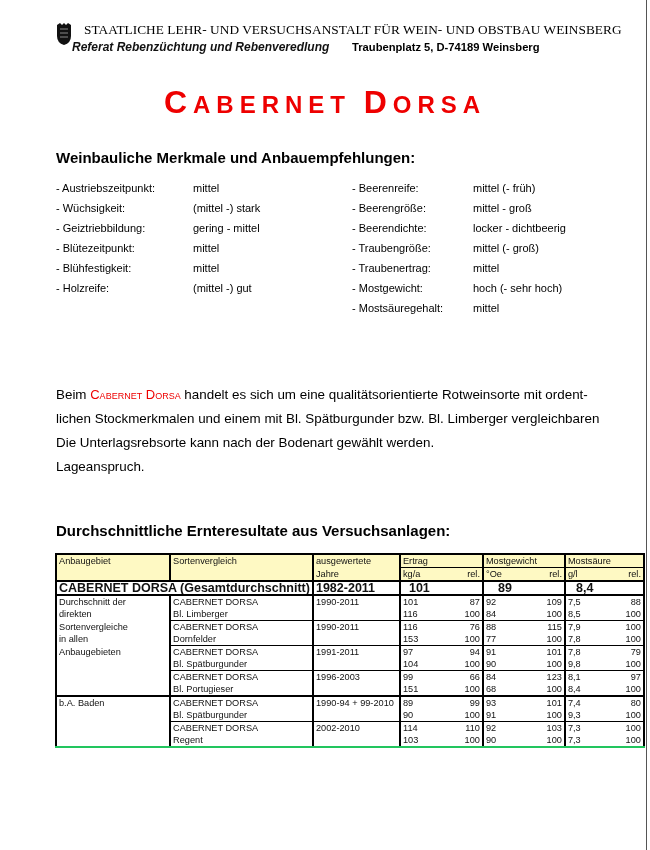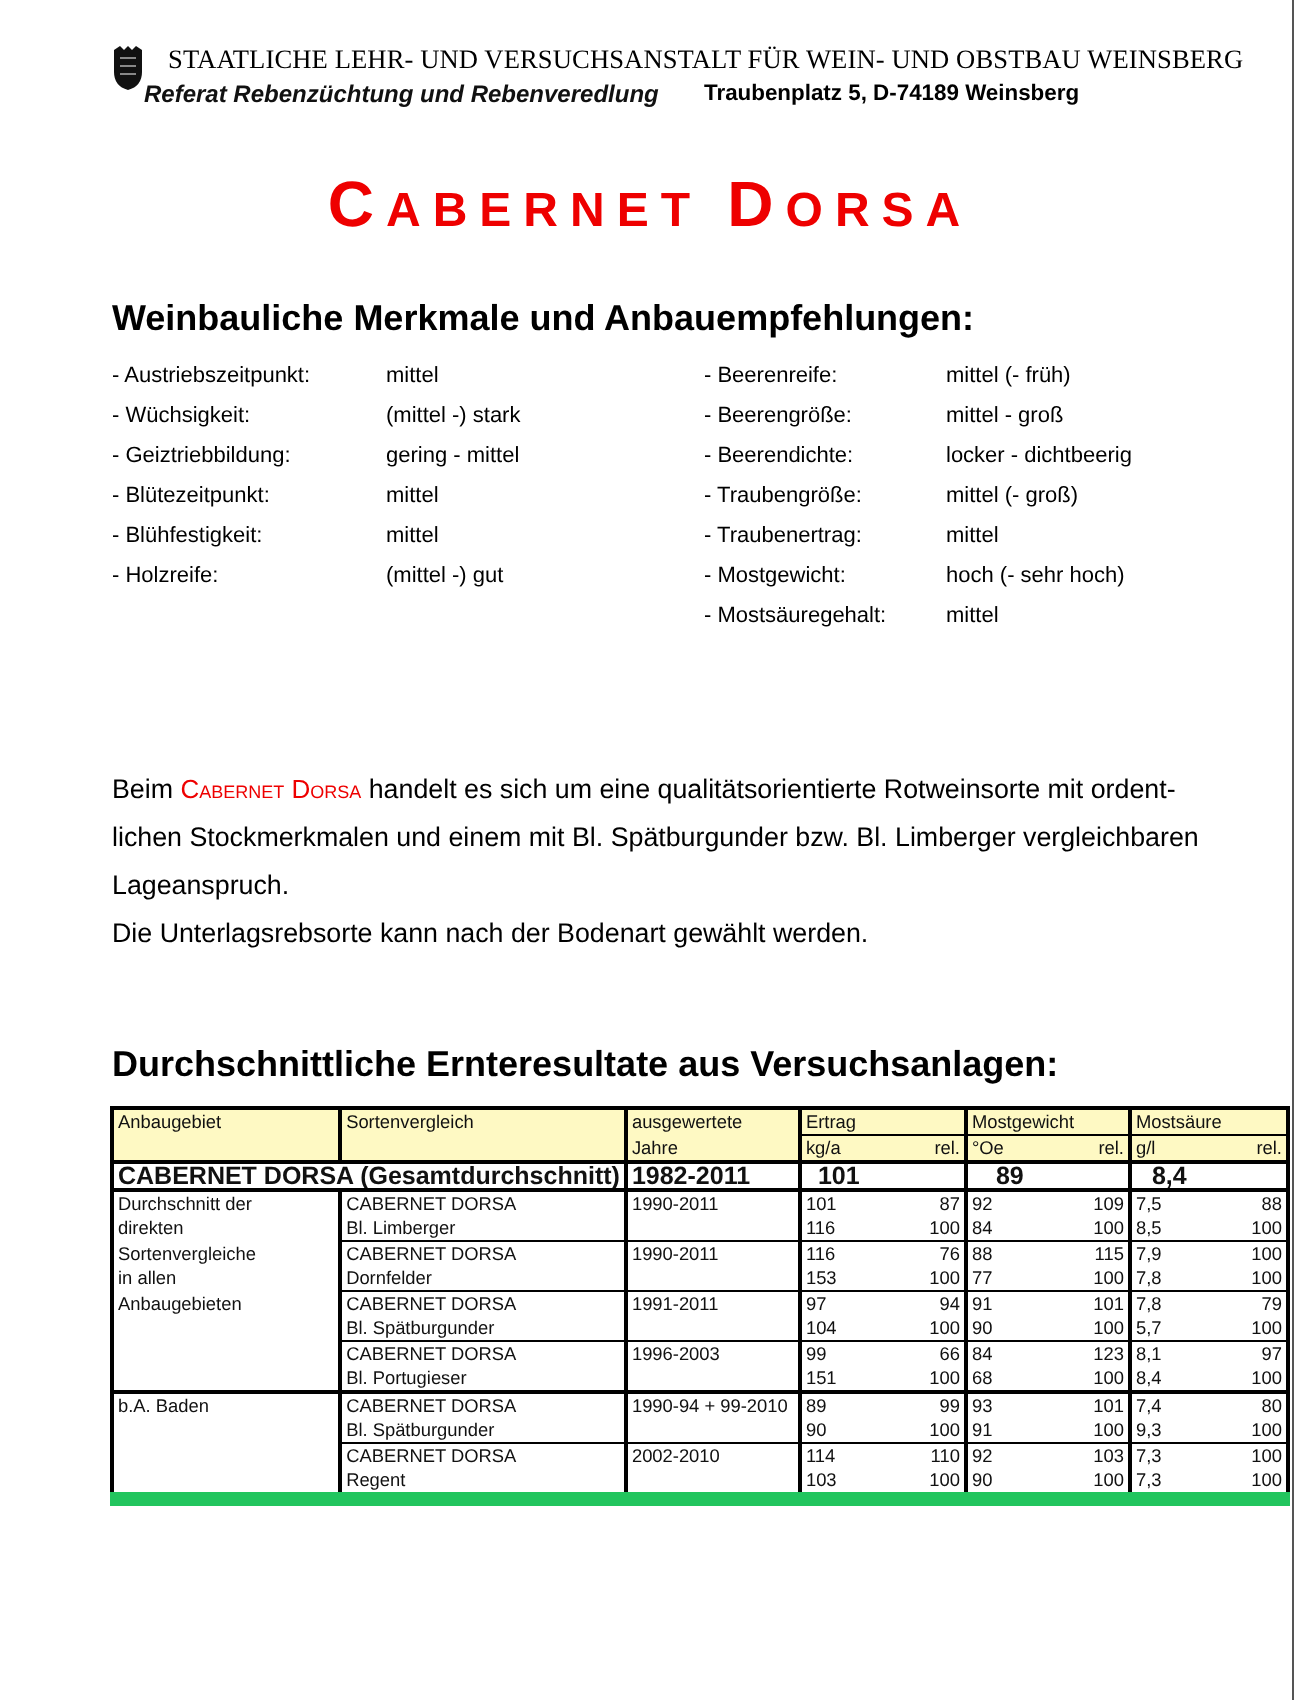--- a/index.html
+++ b/index.html
@@ -11,21 +11,21 @@
   .header { position:absolute; left:56px; top:20px; width:560px; height:36px; }
   .crest { position:absolute; left:0; top:3px; width:16px; height:22px; }
   .inst { position:absolute; left:28px; top:2px; font-family:"Liberation Serif", serif; font-size:13.3px; letter-spacing:0.05px; white-space:nowrap; }
   .ref { position:absolute; left:16px; top:20px; font-size:12px; font-style:italic; font-weight:bold; color:#111; white-space:nowrap; }
   .addr { position:absolute; left:296px; top:21px; font-size:11.2px; font-weight:bold; white-space:nowrap; }
 
   .title { position:absolute; left:0; width:650px; top:84px; text-align:center; color:#ee0000;
     font-weight:bold; font-size:24px; letter-spacing:6px; font-variant:small-caps; font-family:"Liberation Sans", sans-serif; }
   .title .big { font-size:32px; }
 
-  .h2 { position:absolute; left:56px; font-size:18px; font-weight:bold; white-space:nowrap; }
+  .h2 { position:absolute; left:56px; font-size:15px; font-weight:bold; white-space:nowrap; }
   .traits { position:absolute; font-size:11px; }
   .trait { height:20px; line-height:20px; position:relative; white-space:nowrap; }
   .trait .k { position:absolute; left:0; }
   .trait .v { position:absolute; }
   .traits.left { left:56px; top:178px; width:290px; }
   .traits.left .v { left:137px; }
   .traits.right { left:352px; top:178px; width:260px; }
   .traits.right .v { left:121px; }
 
   .para { position:absolute; left:56px; top:383px; width:560px; font-size:13.4px; line-height:24px; }
@@ -35,21 +35,21 @@
   table.res { position:absolute; left:55px; top:553px; border-collapse:collapse; font-size:9.2px; color:#111; table-layout:fixed; }
   table.res td { padding:0 2px; height:12px; line-height:12px; white-space:nowrap; overflow:hidden; }
   .hd td { background:#fef9c3; }
   .num { text-align:right; }
   .ctr { }
   .tot td { font-size:12.5px; font-weight:bold; height:16px; line-height:16px; background:#fff; }
   .bt { border-top:1px solid #000; }
   .bt2 { border-top:2px solid #000; }
   .bl2 { border-left:2px solid #000; }
   .br2 { border-right:2px solid #000; }
-  .bb2 { border-bottom:7px solid #22c55e;margin-left:24px; }
+  .bb2 { border-bottom:2px solid #22c55e;margin-left:24px; }
 </style>
 </head>
 <body>
 
 <div class="right-rule"></div>
 
 <div class="header">
   <svg class="crest" viewBox="0 0 16 22">
     <path d="M1 2 L4 0 L6 2 L8 0 L10 2 L12 0 L15 2 L15 13 Q15 20 8 22 Q1 20 1 13 Z" fill="#111"></path>
     <path d="M4 6 L12 6 M4 10 L12 10 M4 14 L12 14" stroke="#888" stroke-width="1"></path>
@@ -120,22 +120,22 @@
     </div>
   <div class="trait">
       <span class="k">- Mostsäuregehalt:</span>
       <span class="v">mittel</span>
     </div>
 </div>
 
 <div class="para">
   <span class="line"><span>Beim </span><span class="sc">Cabernet Dorsa</span><span> handelt es sich um eine qualitätsorientierte Rotweinsorte mit ordent-</span></span>
   <span class="line">lichen Stockmerkmalen und einem mit Bl. Spätburgunder bzw. Bl. Limberger vergleichbaren</span>
+  <span class="line">Die Unterlagsrebsorte kann nach der Bodenart gewählt werden.</span>
   <span class="line">Lageanspruch.</span>
-  <span class="line">Die Unterlagsrebsorte kann nach der Bodenart gewählt werden.</span>
 </div>
 
 <div class="h2" style="top:522px;">Durchschnittliche Ernteresultate aus Versuchsanlagen:</div>
 
 <table class="res">
   <colgroup>
     <col style="width:99px">
       <col style="width:124px">
       <col style="width:87px">
     <col style="width:45px">
@@ -229,21 +229,21 @@
     <td class="bt num br2">79</td>
   </tr>
   <tr>
     <td class="bl2"></td>
     <td class="bl2">Bl. Spätburgunder</td>
     <td class="bl2"></td>
     <td class="bl2 ctr">104</td>
     <td class="num">100</td>
     <td class="bl2 ctr">90</td>
     <td class="num">100</td>
-    <td class="bl2 ctr">5,7</td>
+    <td class="bl2 ctr">9,8</td>
     <td class="num br2">100</td>
   </tr>
 
   <tr>
     <td class="bl2"></td>
     <td class="bt bl2">CABERNET DORSA</td>
     <td class="bt bl2 ctr">1996-2003</td>
     <td class="bt bl2 ctr">99</td>
     <td class="bt num">66</td>
     <td class="bt bl2 ctr">84</td>

